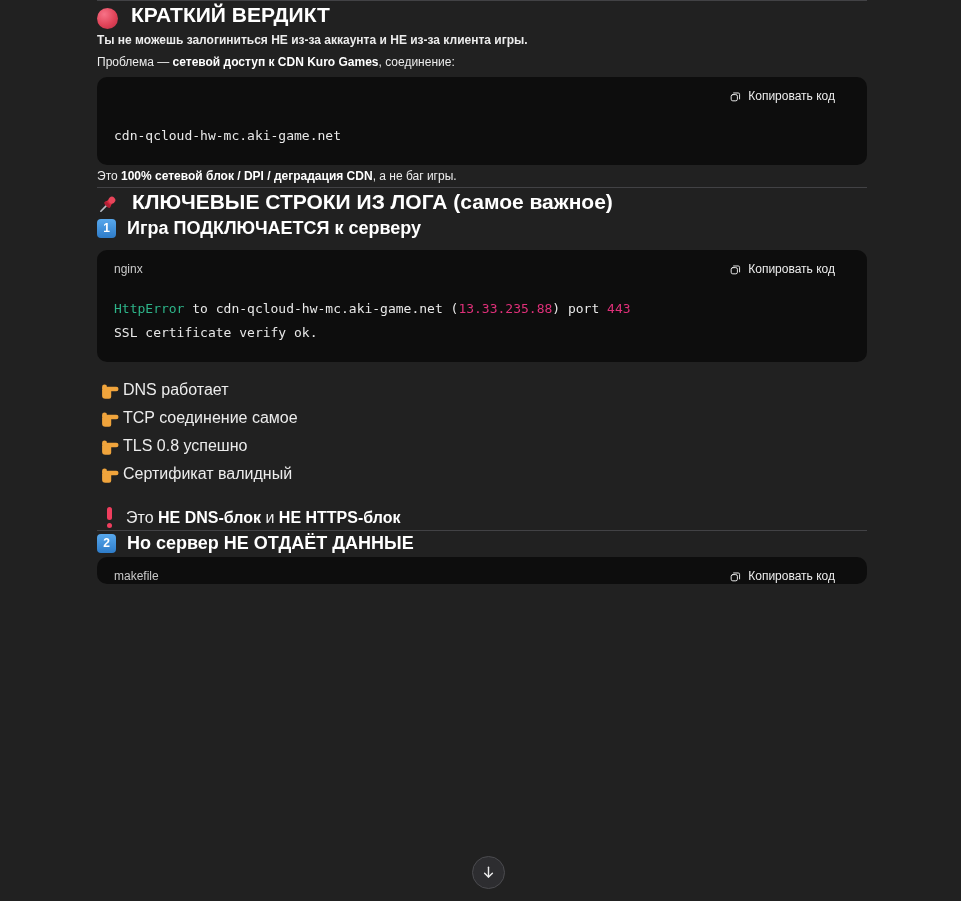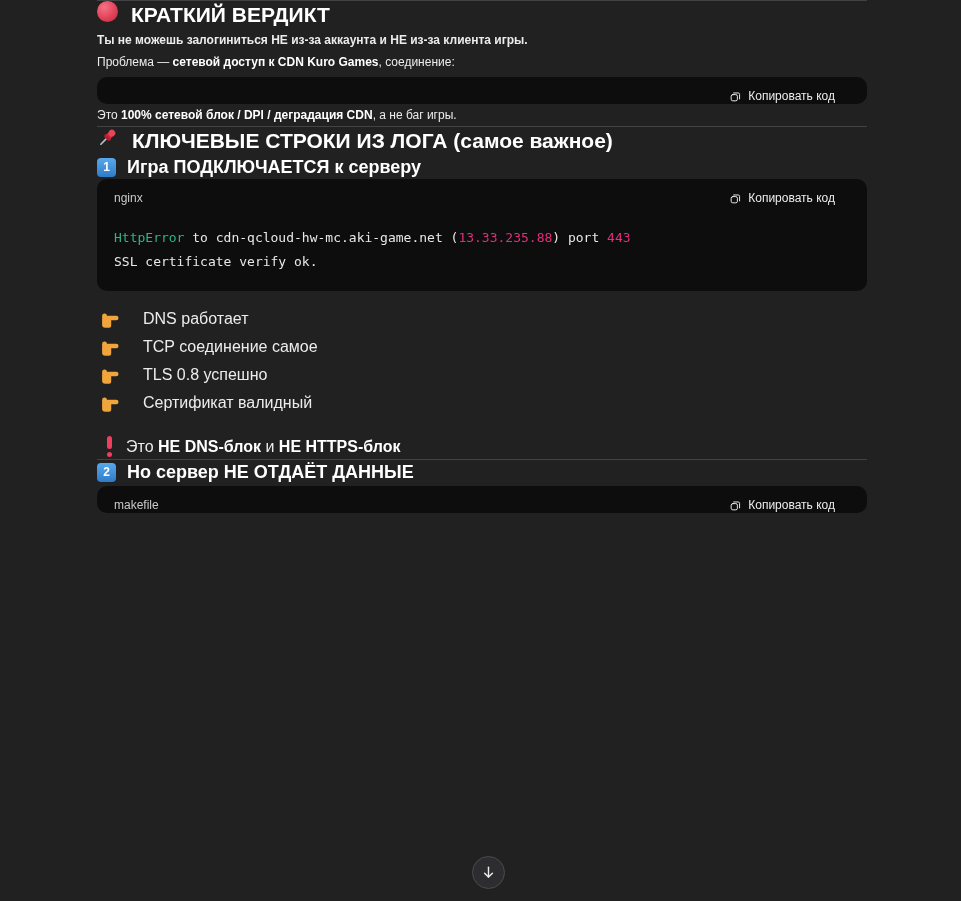--- a/index.html
+++ b/index.html
@@ -23,21 +23,21 @@
     margin: 0;
   }
   .hr-top { margin-top: 10px; }
   .hr-mid { margin-top: 22px; }
   .hr-bot { margin-top: 23px; }
 
   h2.sec-heading {
     margin: 0; padding: 0;
     font-size: 21px; font-weight: 700; color: #ffffff;
     line-height: 28px;
-    display: flex; align-items: flex-start; gap: 13px;
+    display: flex; align-items: flex-end; gap: 13px;
   }
   .h2-verdict { margin-top: 23px; }
   .h2-log { margin-top: 29px; }
 
   h3.sub-heading {
     margin: 0; padding: 0;
     font-size: 18px; font-weight: 700; color: #ffffff;
     line-height: 24px;
     display: flex; align-items: center; gap: 11px;
   }
@@ -53,21 +53,21 @@
   .p-bold { font-weight: 700; color: #ffffff; margin-top: 12px; }
   .p-line2 { margin-top: 7px; }
   .p-line3 { margin-top: 21px; }
 
   .code-block {
     background: #0d0d0d;
     border-radius: 10px;
     overflow: hidden;
   }
   .cb-1 { margin-top: 4px; }
-  .cb-2 { }
+  .cb-2 { margin-top: 10px; }
   .cb-3 { margin-top: 2px; }
   .code-header {
     display: flex; justify-content: space-between; align-items: center;
     padding: 11px 32px 0 17px;
     min-height: 27px;
   }
   .code-lang {
     font-size: 12px; color: #c9c9c9; line-height: 16px;
   }
   .copy-btn {
@@ -87,21 +87,21 @@
     white-space: pre;
   }
   .code-line { height: 24px; }
   .tok-green { color: #2db489; }
   .tok-pink  { color: #df3079; }
 
   ul.bullets {
     list-style: none; margin: 14px 0 0 0; padding: 0 0 0 3px;
   }
   ul.bullets li {
-    display: flex; align-items: center; gap: 24px;
+    display: flex; align-items: center; gap: 4px;
     height: 28px; font-size: 16px;
   }
   .warning-line {
     margin-top: 18px; padding-left: 9px;
     display: flex; align-items: center; gap: 14px;
     font-size: 16px; line-height: 24px;
   }
 
   
   .red-circle {
@@ -151,20 +151,21 @@
     <div class="code-header">
       <span class="code-lang"></span>
       <button class="copy-btn">
         <svg width="13" height="13" viewBox="0 0 24 24" fill="none" stroke="#ececec" stroke-width="1.8" stroke-linecap="round" stroke-linejoin="round">
           <rect x="4" y="8.5" width="11.5" height="11.5" rx="3"></rect>
           <path d="M8.5 5.5 h8.5 a2.5 2.5 0 0 1 2.5 2.5 v8.5"></path>
         </svg>
         <span>Копировать код</span>
       </button>
     </div>
+    <pre class="code-body"><div class="code-line"><span>cdn-qcloud-hw-mc.aki-game.net</span></div></pre>
   </div>
 
   <p class="para p-line3"><span>Это </span><b>100% сетевой блок / DPI / деградация CDN</b><span>, а не баг игры.</span></p>
 
   <hr class="divider hr-mid">
 
   <h2 class="sec-heading h2-log">
     <svg width="22" height="22" viewBox="0 0 24 24">
       <g transform="rotate(45 12 11)">
         <line x1="12" y1="13.5" x2="12" y2="22" stroke="#b9bec6" stroke-width="1.8" stroke-linecap="round"></line>

